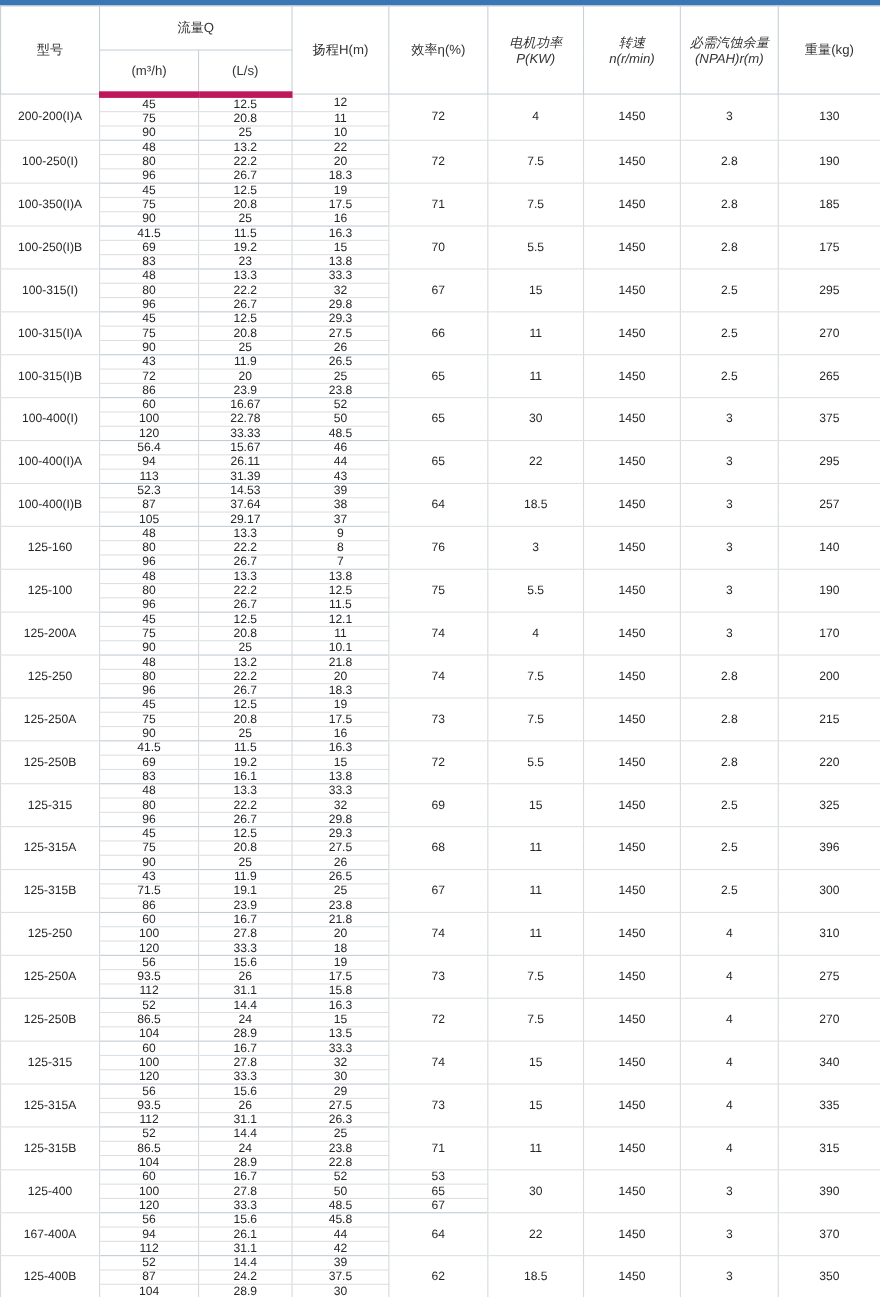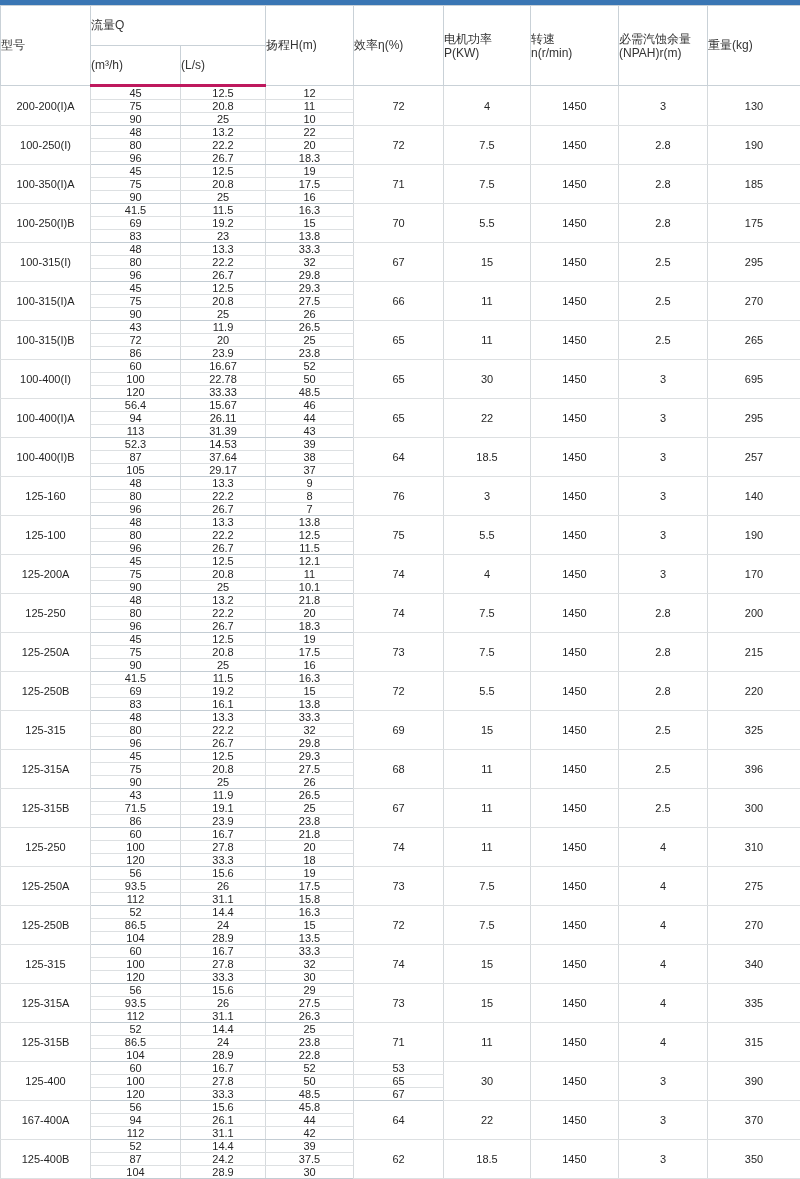--- a/index.html
+++ b/index.html
@@ -16,45 +16,45 @@
   table.spec {
     width: 800px;
     border-collapse: collapse;
     table-layout: fixed;
   }
   table.spec th {
     border: 1px solid #c9d1d7;
     font-weight: normal;
     font-size: 12px;
     color: #333333;
-    text-align: left;
+    text-align: center;
     vertical-align: middle;
     padding: 0;
     background: #ffffff;
   }
   thead tr.h1 { height: 40px; }
   thead tr.h2 { height: 40px; }
-  thead th .l2 { display: block; line-height: 14px; }
+  thead th .l2 { display: block; line-height: 14px; font-style: italic; }
   table.spec td {
     border-left: 1px solid #d6dadd;
     border-right: 1px solid #d6dadd;
     border-top: 1px solid #dde0e2;
     border-bottom: 1px solid #dde0e2;
     font-size: 11px;
     color: #262626;
     text-align: center;
     vertical-align: middle;
     padding: 0;
     height: 12px;
     line-height: 12px;
     overflow: hidden;
     white-space: nowrap;
   }
   tr.group-end td { border-bottom: 1px solid #c3ccd3; }
-  thead tr.h2 th { border-bottom: 3px solid #be185d; }
+  thead tr.h2 th { border-bottom: 6px solid #be185d; }
   td.model-cell { font-size: 11.5px; }
 </style>
 </head>
 <body>
 
 <div class="top-bar" style="background: rgb(58, 118, 180);"></div>
 
 <table class="spec">
   <colgroup>
     <col style="width:90px">
@@ -242,21 +242,21 @@
       </tr>
       <tr>
         <td rowspan="3" class="model-cell">100-400(I)</td>
         <td>60</td>
         <td>16.67</td>
         <td>52</td>
         <td rowspan="3">65</td>
         <td rowspan="3">30</td>
         <td rowspan="3">1450</td>
         <td rowspan="3">3</td>
-        <td rowspan="3">695</td>
+        <td rowspan="3">375</td>
       </tr>
       <tr>
         <td>100</td>
         <td>22.78</td>
         <td>50</td>
       </tr>
       <tr class="group-end">
         <td>120</td>
         <td>33.33</td>
         <td>48.5</td>

